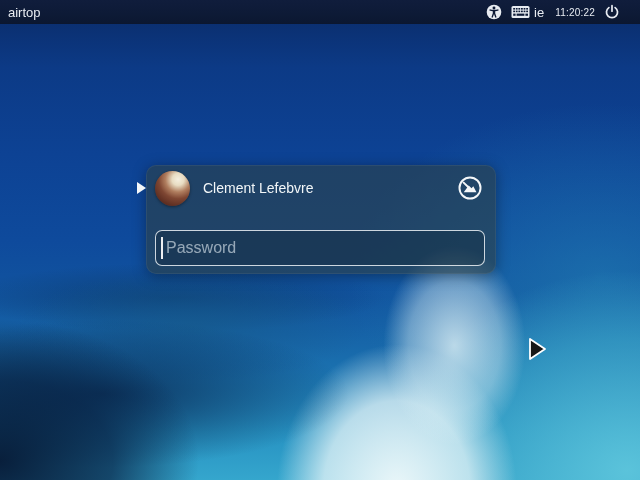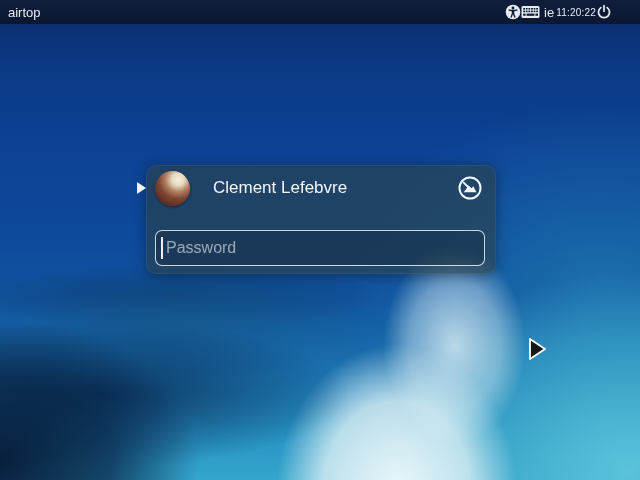--- a/index.html
+++ b/index.html
@@ -32,24 +32,24 @@
       radial-gradient(ellipse 52% 48% at 94% 58%, rgba(36,132,182,0.55) 0%, rgba(36,132,182,0) 76%),
       
       linear-gradient(180deg, #0a2a66 0%, #0c3a86 14%, #0d4294 32%, #0e4a9c 50%, #11549f 62%, #1a6fae 76%, #2792c2 90%, #35a6cd 100%);
   }
 
   
   .panel {
     position: absolute; left: 0; top: 0; width: 640px; height: 24px;
     background: linear-gradient(180deg, #101d3c 0%, #0d1a36 60%, #0b1730 100%);
     display: flex; align-items: center; justify-content: space-between;
-    padding: 0 28px 0 8px;
+    padding: 0 20px 0 8px;
     color: #e8ecf2; font-size: 13px;
   }
-  .panel-right { display: flex; align-items: center; }
+  .panel-right { display: flex; align-items: center; gap: 9px; }
   .panel-right .indicator { display: flex; align-items: center; gap: 4px; }
   .panel svg { display: block; }
   .kbd-layout { font-size: 13px; }
   .clock { font-size: 10px; letter-spacing: 0.2px; margin-left: 2px; }
 
   
   .login-box {
     position: absolute; left: 146px; top: 165px; width: 350px; height: 109px;
     background: rgba(43, 64, 72, 0.62);
     border-radius: 10px;
@@ -66,22 +66,22 @@
     position: absolute; left: 9px; top: 4px; right: 14px; height: 38px;
     display: flex; align-items: center;
   }
   .avatar {
     width: 35px; height: 35px; border-radius: 50%;
     background: radial-gradient(circle at 66% 24%, #f5efdf 0%, #e8dcc2 17%, #b07e5f 36%, #7e4632 55%, #5f2f22 76%, #47221a 100%);
     box-shadow: 0 1px 3px rgba(0,0,0,0.4);
     flex: 0 0 auto;
   }
   .username {
-    margin-left: 23px;
-    color: #f2f6f8; font-size: 17px; font-weight: 400;
+    margin-left: 13px;
+    color: #f2f6f8; font-size: 14px; font-weight: 400;
     flex: 1 1 auto;
     white-space: nowrap;
   }
   .session-badge { flex: 0 0 auto; width: 24px; height: 24px; }
 
   .password-field {
     position: absolute; left: 9px; top: 65px; width: 330px; height: 36px;
   }
   .password-input {
     width: 100%; height: 100%;

